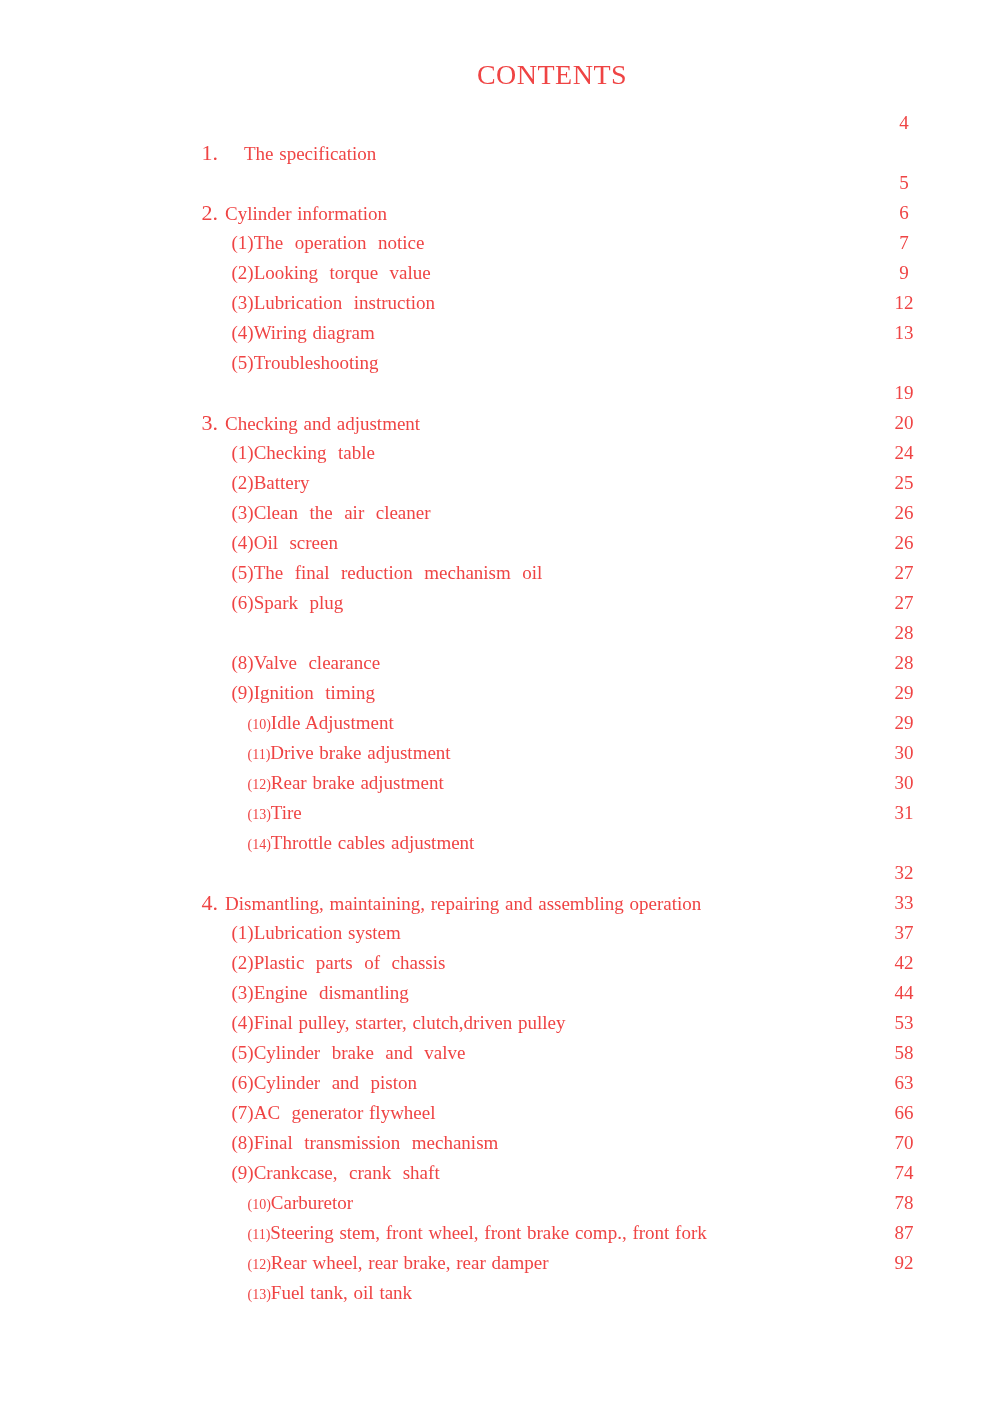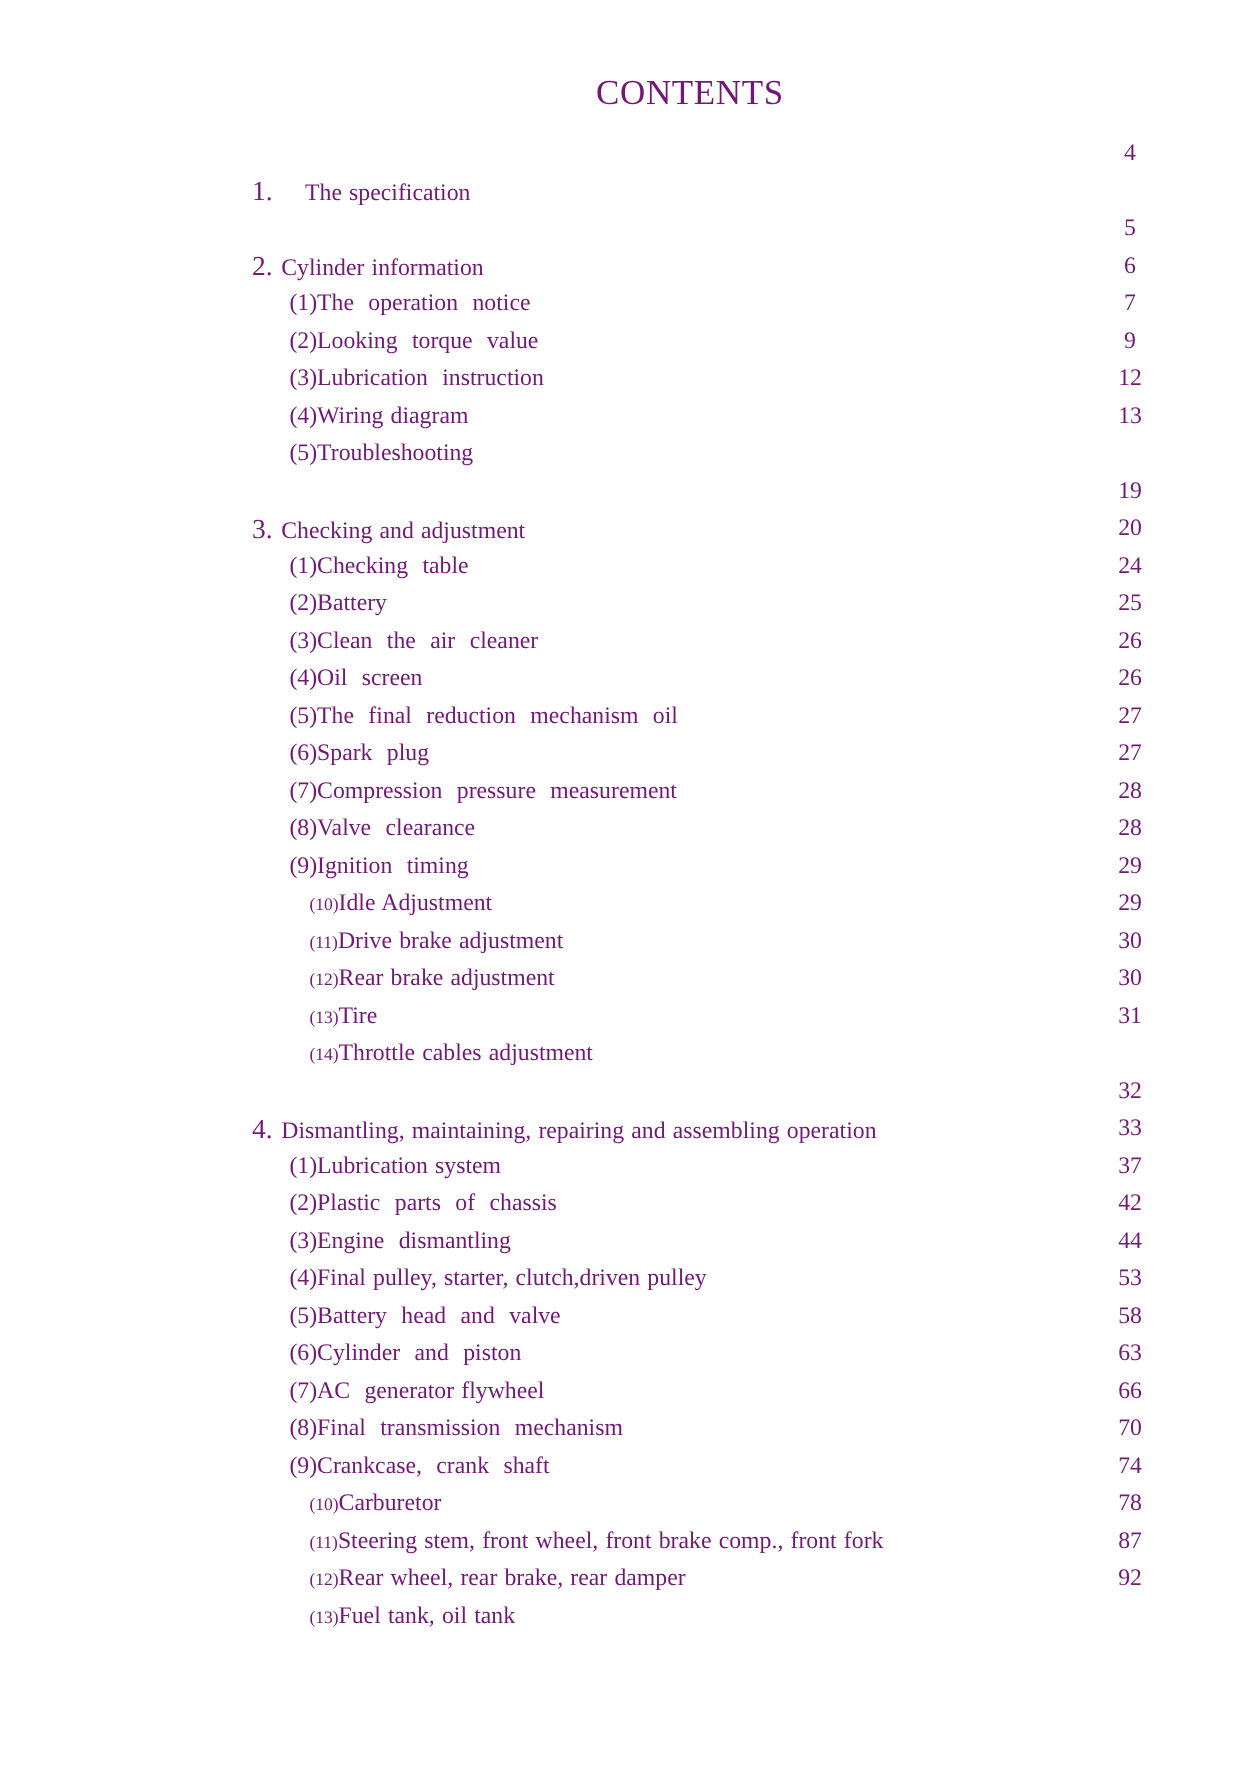--- a/index.html
+++ b/index.html
@@ -2,21 +2,21 @@
 <html><head>
 <meta charset="utf-8">
 <style>
   html, body { margin: 0; padding: 0; }
   body { background: #ffffff; }
   .page {
     position: relative;
     width: 1000px;
     height: 1412px;
     background: #ffffff;
-    color: #701a75;
+    color: #ef4444;
     font-family: "Liberation Serif", "DejaVu Serif", serif;
     overflow: hidden;
   }
   .title {
     position: absolute;
     top: 59px;
     left: 104px;
     right: 0;
     margin: 0;
     text-align: center;
@@ -111,21 +111,20 @@
     </div>
     <div class="row item">
       <span class="left"><span class="inum">(5)</span><span class="ilabel">The  final  reduction  mechanism  oil</span></span>
       <span class="pagenum">26</span>
     </div>
     <div class="row item">
       <span class="left"><span class="inum">(6)</span><span class="ilabel">Spark  plug</span></span>
       <span class="pagenum">27</span>
     </div>
     <div class="row item">
-      <span class="left"><span class="inum">(7)</span><span class="ilabel">Compression  pressure  measurement</span></span>
       <span class="pagenum">27</span>
     </div>
     <div class="row item">
       <span class="left"><span class="inum">(8)</span><span class="ilabel">Valve  clearance</span></span>
       <span class="pagenum">28</span>
     </div>
     <div class="row item">
       <span class="left"><span class="inum">(9)</span><span class="ilabel">Ignition  timing</span></span>
       <span class="pagenum">28</span>
     </div>
@@ -164,21 +163,21 @@
     </div>
     <div class="row item">
       <span class="left"><span class="inum">(3)</span><span class="ilabel">Engine  dismantling</span></span>
       <span class="pagenum">42</span>
     </div>
     <div class="row item">
       <span class="left"><span class="inum">(4)</span><span class="ilabel">Final pulley, starter, clutch,driven pulley</span></span>
       <span class="pagenum">44</span>
     </div>
     <div class="row item">
-      <span class="left"><span class="inum">(5)</span><span class="ilabel">Battery  head  and  valve</span></span>
+      <span class="left"><span class="inum">(5)</span><span class="ilabel">Cylinder  brake  and  valve</span></span>
       <span class="pagenum">53</span>
     </div>
     <div class="row item">
       <span class="left"><span class="inum">(6)</span><span class="ilabel">Cylinder  and  piston</span></span>
       <span class="pagenum">58</span>
     </div>
     <div class="row item">
       <span class="left"><span class="inum">(7)</span><span class="ilabel">AC  generator flywheel</span></span>
       <span class="pagenum">63</span>
     </div>

